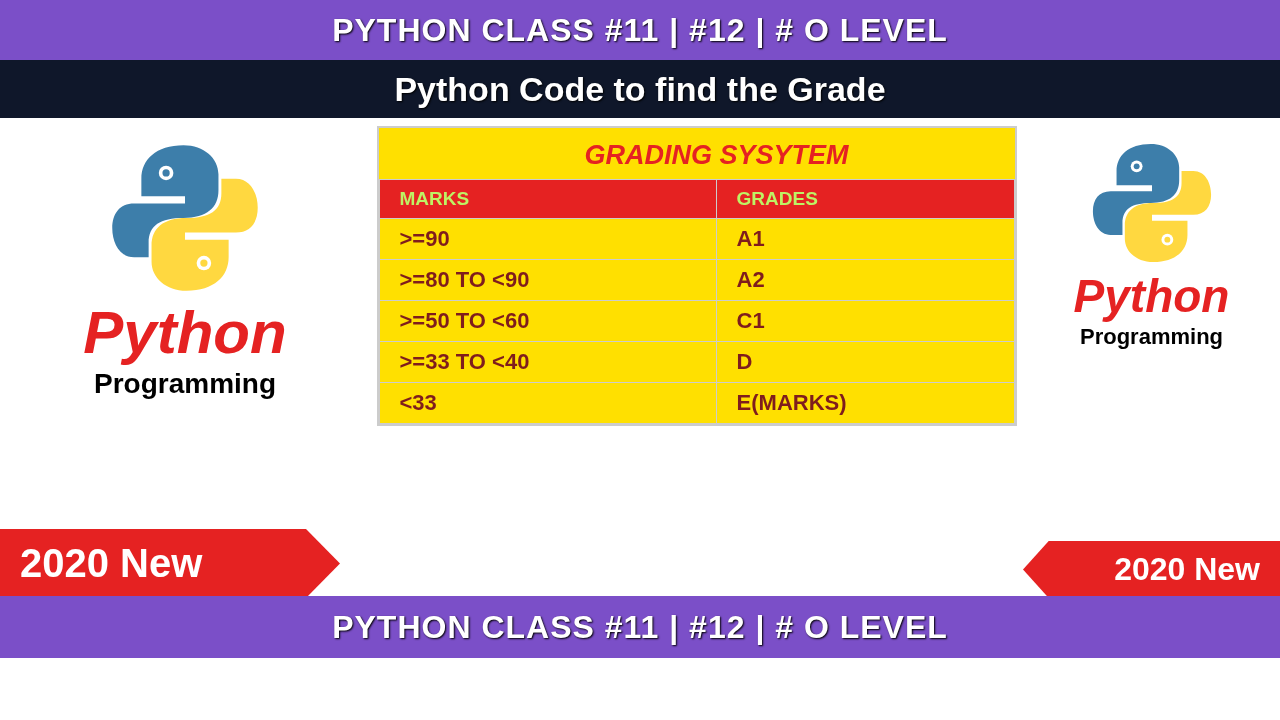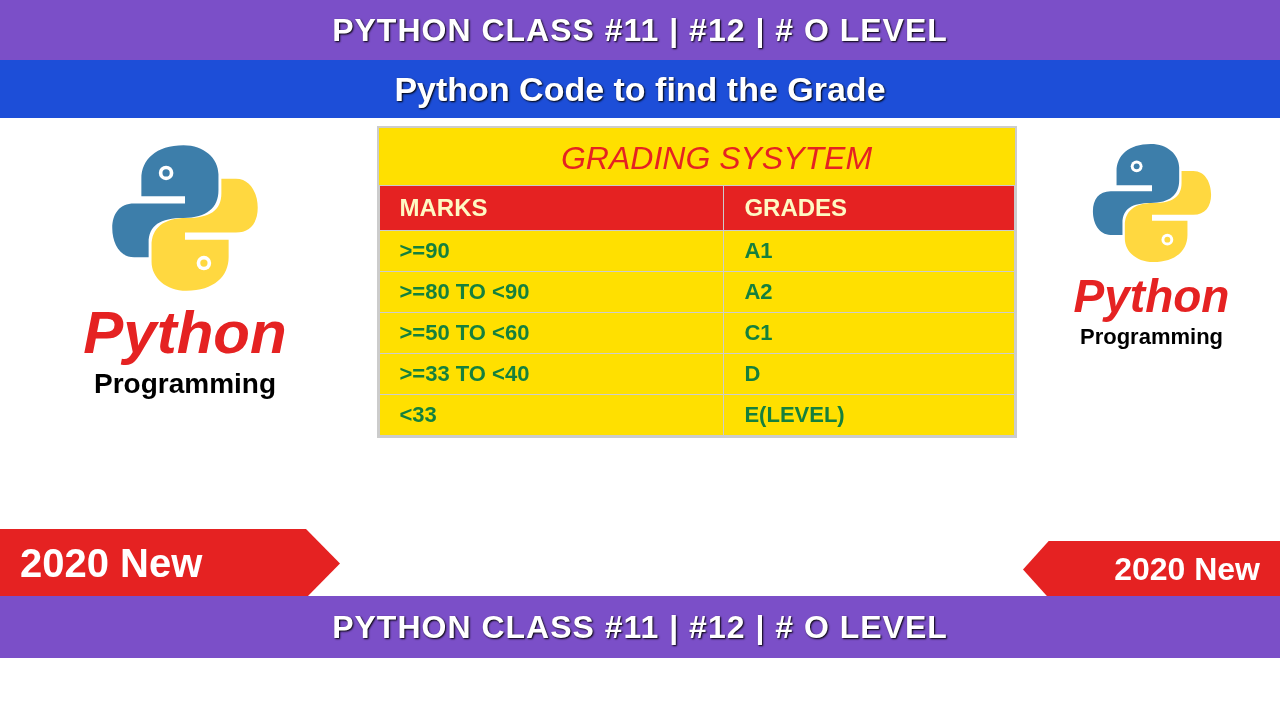--- a/index.html
+++ b/index.html
@@ -23,21 +23,21 @@
     .top-banner-text {
       color: #fff;
       font-size: 32px;
       font-weight: 900;
       letter-spacing: 1px;
       text-shadow: 1px 1px 2px #000;
     }
 
     
     .subtitle-bar {
-      background: #1d4ed8;
+      background: #0f172a;
       width: 100%;
       height: 58px;
       display: flex;
       align-items: center;
       justify-content: center;
     }
     .subtitle-text {
       color: #fff;
       font-size: 34px;
       font-weight: 900;
@@ -166,51 +166,51 @@
 
     .grading-container {
       background: #FFE000;
       border: 2px solid #ccc;
       width: 640px;
       padding: 0;
     }
 
     .grading-title {
       text-align: center;
-      font-size: 32px;
-      font-weight: 400;
+      font-size: 27px;
+      font-weight: 700;
       color: #E52222;
       padding: 12px 0 8px 0;
       background: #FFE000;
       font-style: italic;
       margin-left: 40px;
     }
 
     .grading-table {
       width: 100%;
       border-collapse: collapse;
     }
 
     .grading-table th {
       background: #E52222;
-      color: #fef9c3;
-      font-size: 24px;
+      color: #bef264;
+      font-size: 19px;
       font-weight: 900;
       padding: 8px 20px;
       border: 1px solid #ccc;
       text-align: left;
     }
 
     .grading-table td {
       background: #FFE000;
       font-size: 22px;
       font-weight: 700;
       padding: 7px 20px;
       border: 1px solid #ccc;
-      color: #15803d;
+      color: #7f1d1d;
       margin-top: 8px;
     }
 
     
     .bottom-banner {
       position: absolute;
       bottom: 0;
       left: 0;
       background: #7B4FC8;
       width: 100%;
@@ -289,21 +289,21 @@
             <tr>
               <td>&gt;=50 TO &lt;60</td>
               <td>C1</td>
             </tr>
             <tr>
               <td>&gt;=33 TO &lt;40</td>
               <td>D</td>
             </tr>
             <tr>
               <td>&lt;33</td>
-              <td>E(LEVEL)</td>
+              <td>E(MARKS)</td>
             </tr>
           </tbody>
       </table>
     </div>
   </div>
 
   <div class="right-panel">
 
     <svg class="python-logo-right python-svg" viewBox="0 0 110 110" xmlns="http://www.w3.org/2000/svg">
       <path d="M54 5 C35 5 25 15 25 28 L25 40 L55 40 L55 45 L20 45 C10 45 5 52 5 62 C5 72 10 82 20 82 L30 82 L30 72 C30 60 38 55 54 55 C70 55 78 48 78 36 L78 25 C78 14 68 5 54 5 Z" fill="#3D7EAA"></path>

